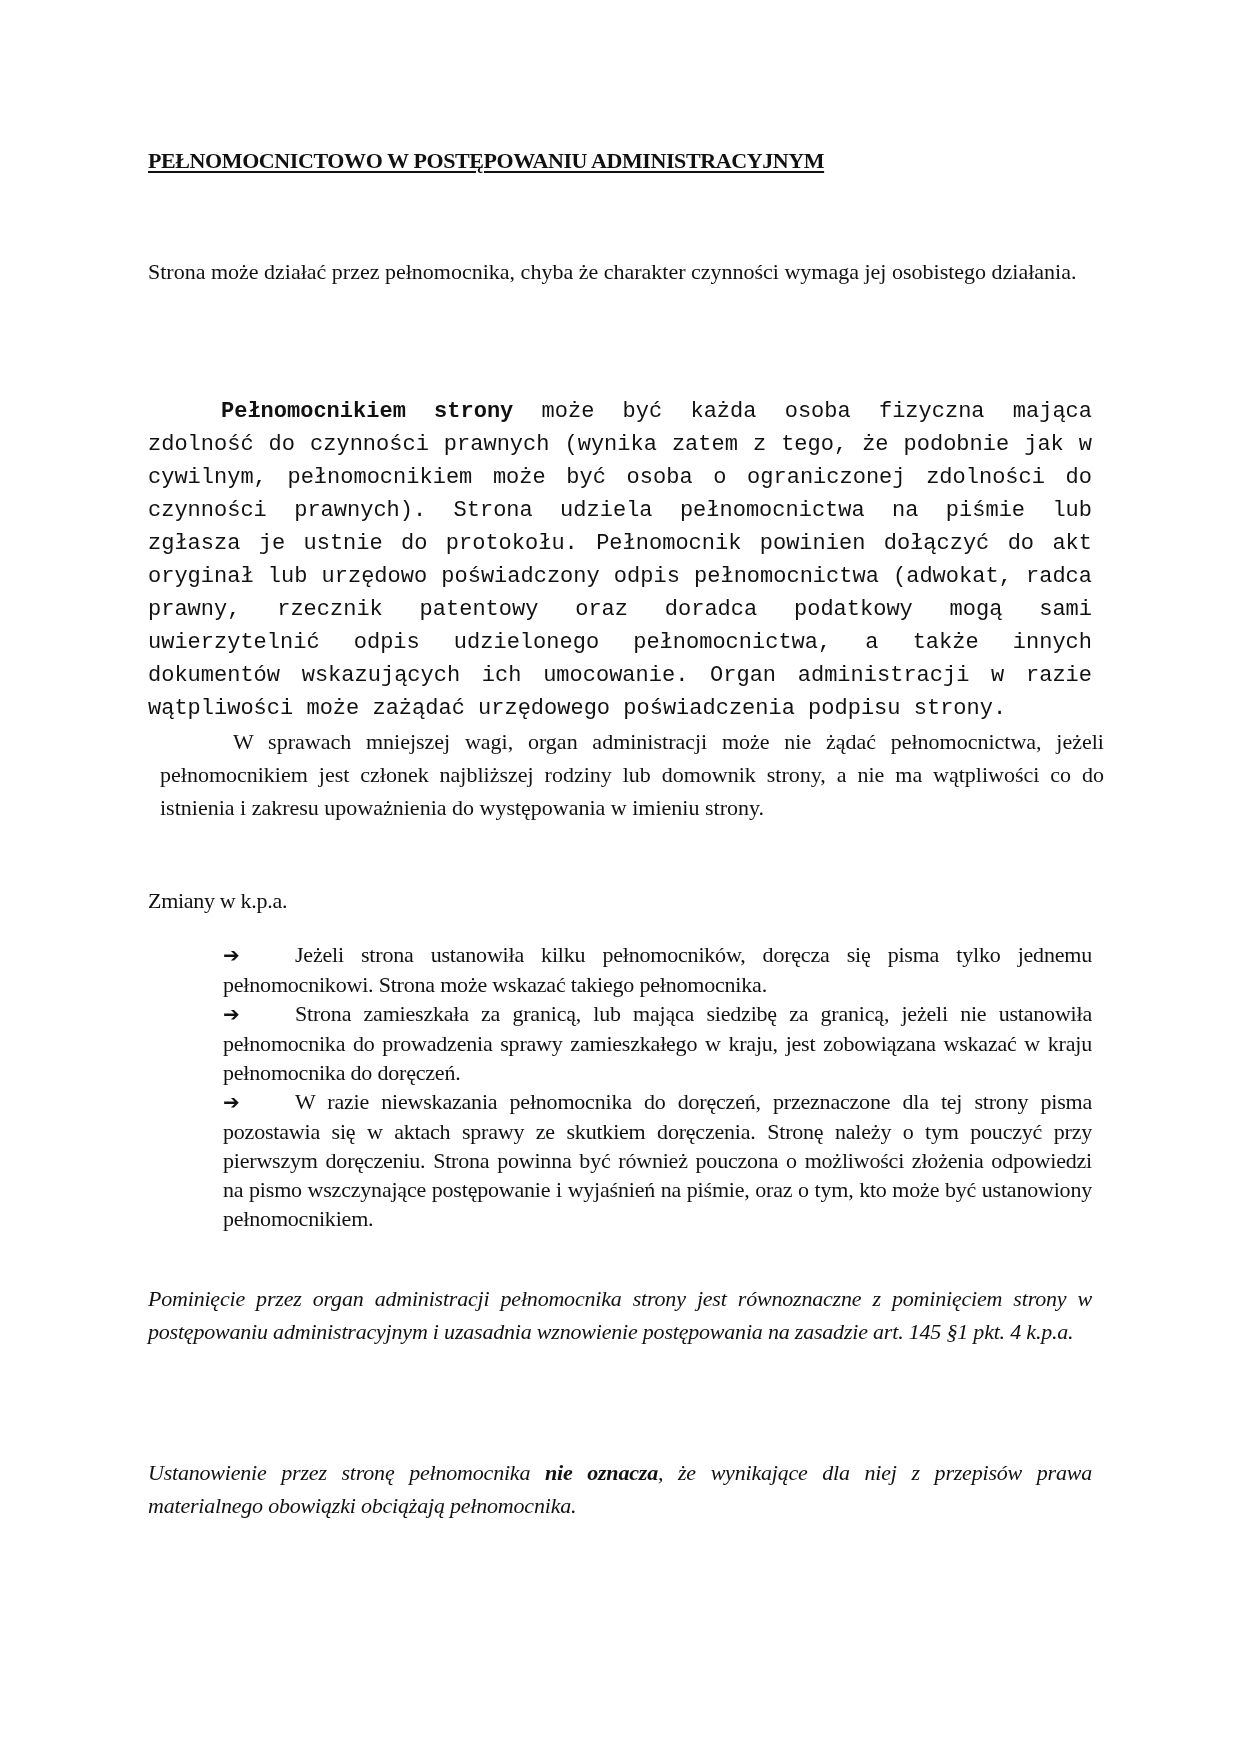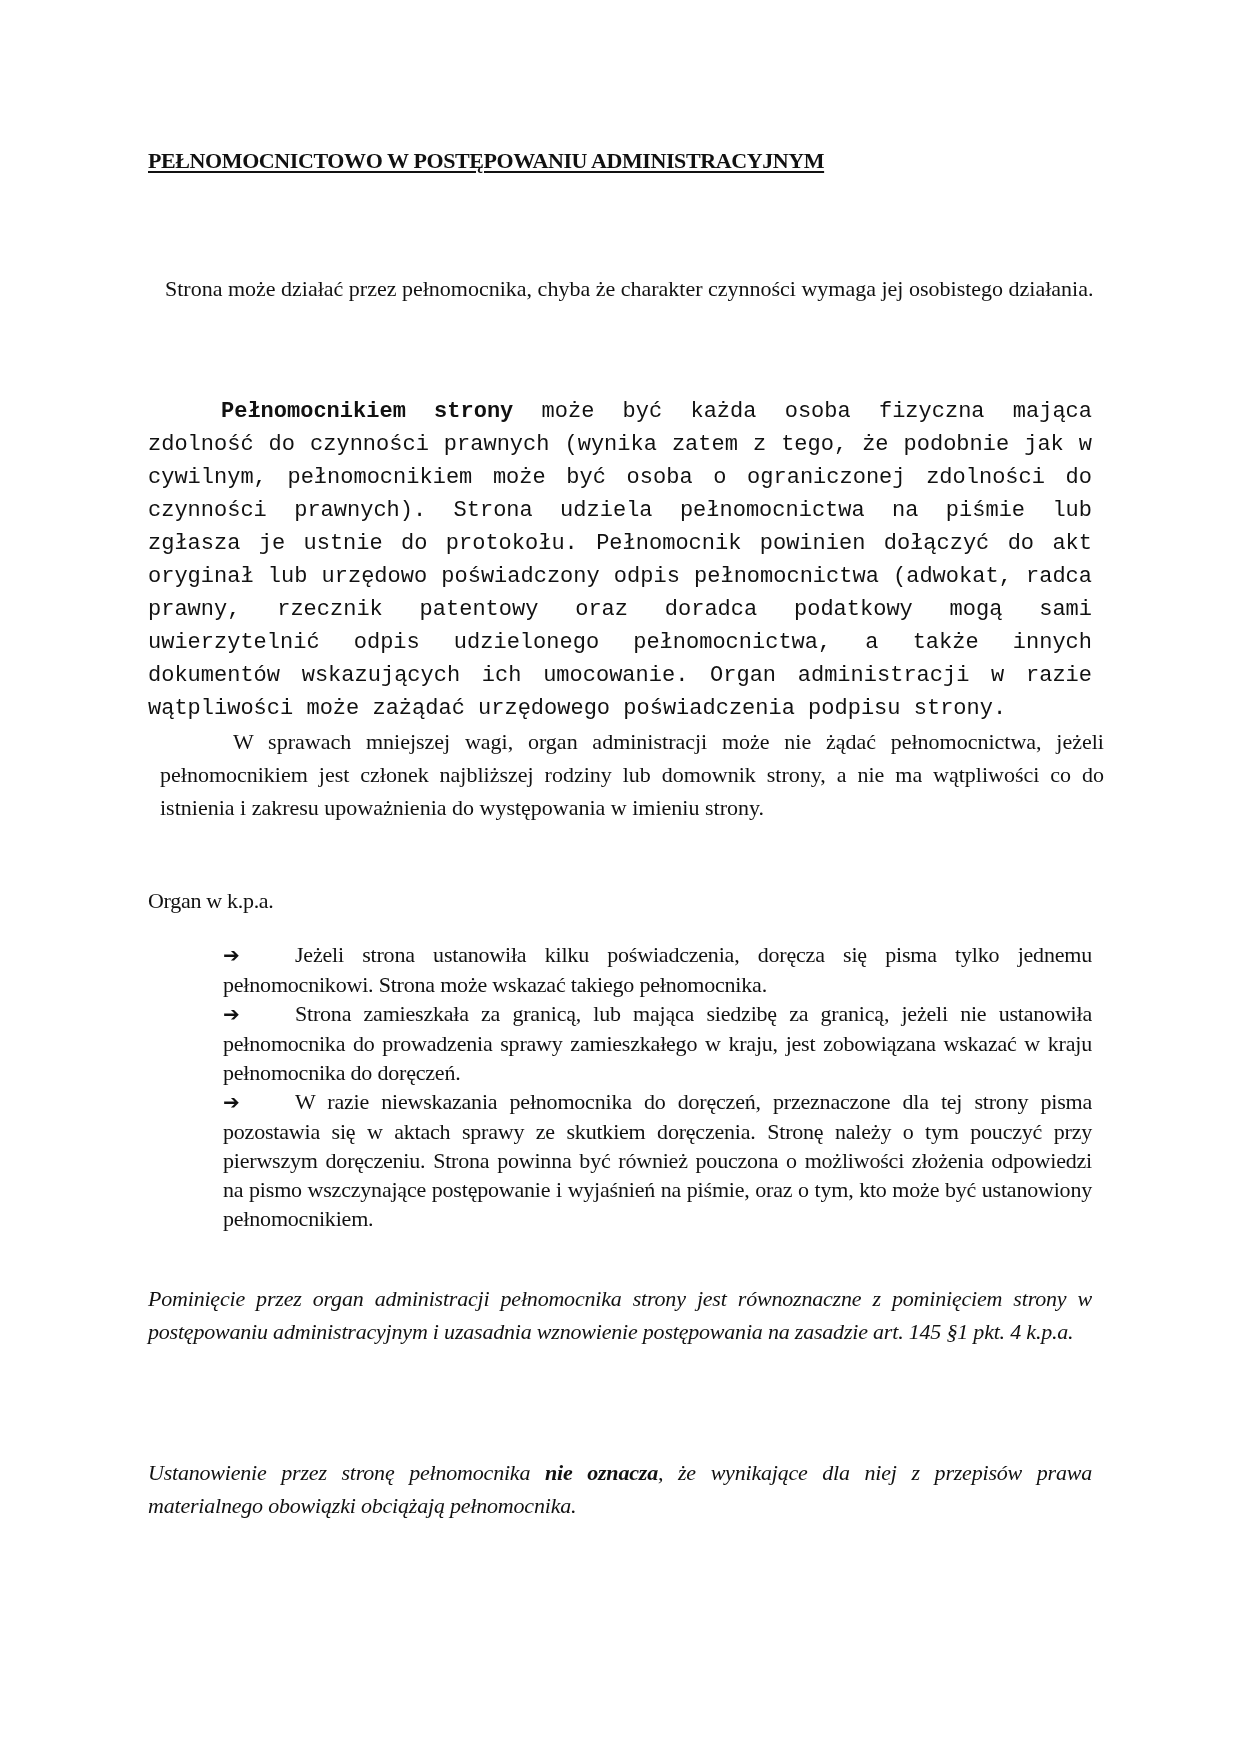--- a/index.html
+++ b/index.html
@@ -88,30 +88,30 @@
     .n2 { top: 1456px; }
     .bold { font-weight: bold; }
   </style>
 </head>
 <body>
 
 <div class="page">
 
   <div class="title">PEŁNOMOCNICTOWO W POSTĘPOWANIU ADMINISTRACYJNYM</div>
 
-  <p class="para p1" style="margin:17px"><span>Strona może działać przez pełnomocnika, chyba że charakter czynności wymaga jej osobistego działania.</span></p>
+  <p class="para p1" style="margin:0"><span>Strona może działać przez pełnomocnika, chyba że charakter czynności wymaga jej osobistego działania.</span></p>
 
   <p class="para p2 indent" style="margin:0"><span class="bold">Pełnomocnikiem strony</span><span> może być każda osoba fizyczna mająca zdolność do czynności prawnych (wynika zatem z tego, że podobnie jak w cywilnym, pełnomocnikiem może być osoba o ograniczonej zdolności do czynności prawnych). Strona udziela pełnomocnictwa na piśmie lub zgłasza je ustnie do protokołu. Pełnomocnik powinien dołączyć do akt oryginał lub urzędowo poświadczony odpis pełnomocnictwa (adwokat, radca prawny, rzecznik patentowy oraz doradca podatkowy mogą sami uwierzytelnić odpis udzielonego pełnomocnictwa, a także innych dokumentów wskazujących ich umocowanie. Organ administracji w razie wątpliwości może zażądać urzędowego poświadczenia podpisu strony.</span></p>
 
   <p class="para p3 indent" style="margin:12px"><span>W sprawach mniejszej wagi, organ administracji może nie żądać pełnomocnictwa, jeżeli pełnomocnikiem jest członek najbliższej rodziny lub domownik strony, a nie ma wątpliwości co do istnienia i zakresu upoważnienia do występowania w imieniu strony.</span></p>
 
-  <div class="heading">Organ w k.p.a.</div>
+  <div class="heading">Zmiany w k.p.a.</div>
 
   <div class="list">
-    <div class="list-item"><span class="arrow">➔</span><span>Jeżeli strona ustanowiła kilku poświadczenia, doręcza się pisma tylko jednemu pełnomocnikowi. Strona może wskazać takiego pełnomocnika.</span></div>
+    <div class="list-item"><span class="arrow">➔</span><span>Jeżeli strona ustanowiła kilku pełnomocników, doręcza się pisma tylko jednemu pełnomocnikowi. Strona może wskazać takiego pełnomocnika.</span></div>
     <div class="list-item"><span class="arrow">➔</span><span>Strona zamieszkała za granicą, lub mająca siedzibę za granicą, jeżeli nie ustanowiła pełnomocnika do prowadzenia sprawy zamieszkałego w kraju, jest zobowiązana wskazać w kraju pełnomocnika do doręczeń.</span></div>
     <div class="list-item"><span class="arrow">➔</span><span>W razie niewskazania pełnomocnika do doręczeń, przeznaczone dla tej strony pisma pozostawia się w aktach sprawy ze skutkiem doręczenia. Stronę należy o tym pouczyć przy pierwszym doręczeniu. Strona powinna być również pouczona o możliwości złożenia odpowiedzi na pismo wszczynające postępowanie i wyjaśnień na piśmie, oraz o tym, kto może być ustanowiony pełnomocnikiem.</span></div>
   </div>
 
   <p class="note n1" style="margin:0"><span>Pominięcie przez organ administracji pełnomocnika strony jest równoznaczne z pominięciem strony w postępowaniu administracyjnym i uzasadnia wznowienie postępowania na zasadzie art. 145 §1 pkt. 4 k.p.a.</span></p>
 
   <p class="note n2" style="margin:0"><span>Ustanowienie przez stronę pełnomocnika </span><span class="bold">nie oznacza</span><span>, że wynikające dla niej z przepisów prawa materialnego obowiązki obciążają pełnomocnika.</span></p>
 
 </div>
 

